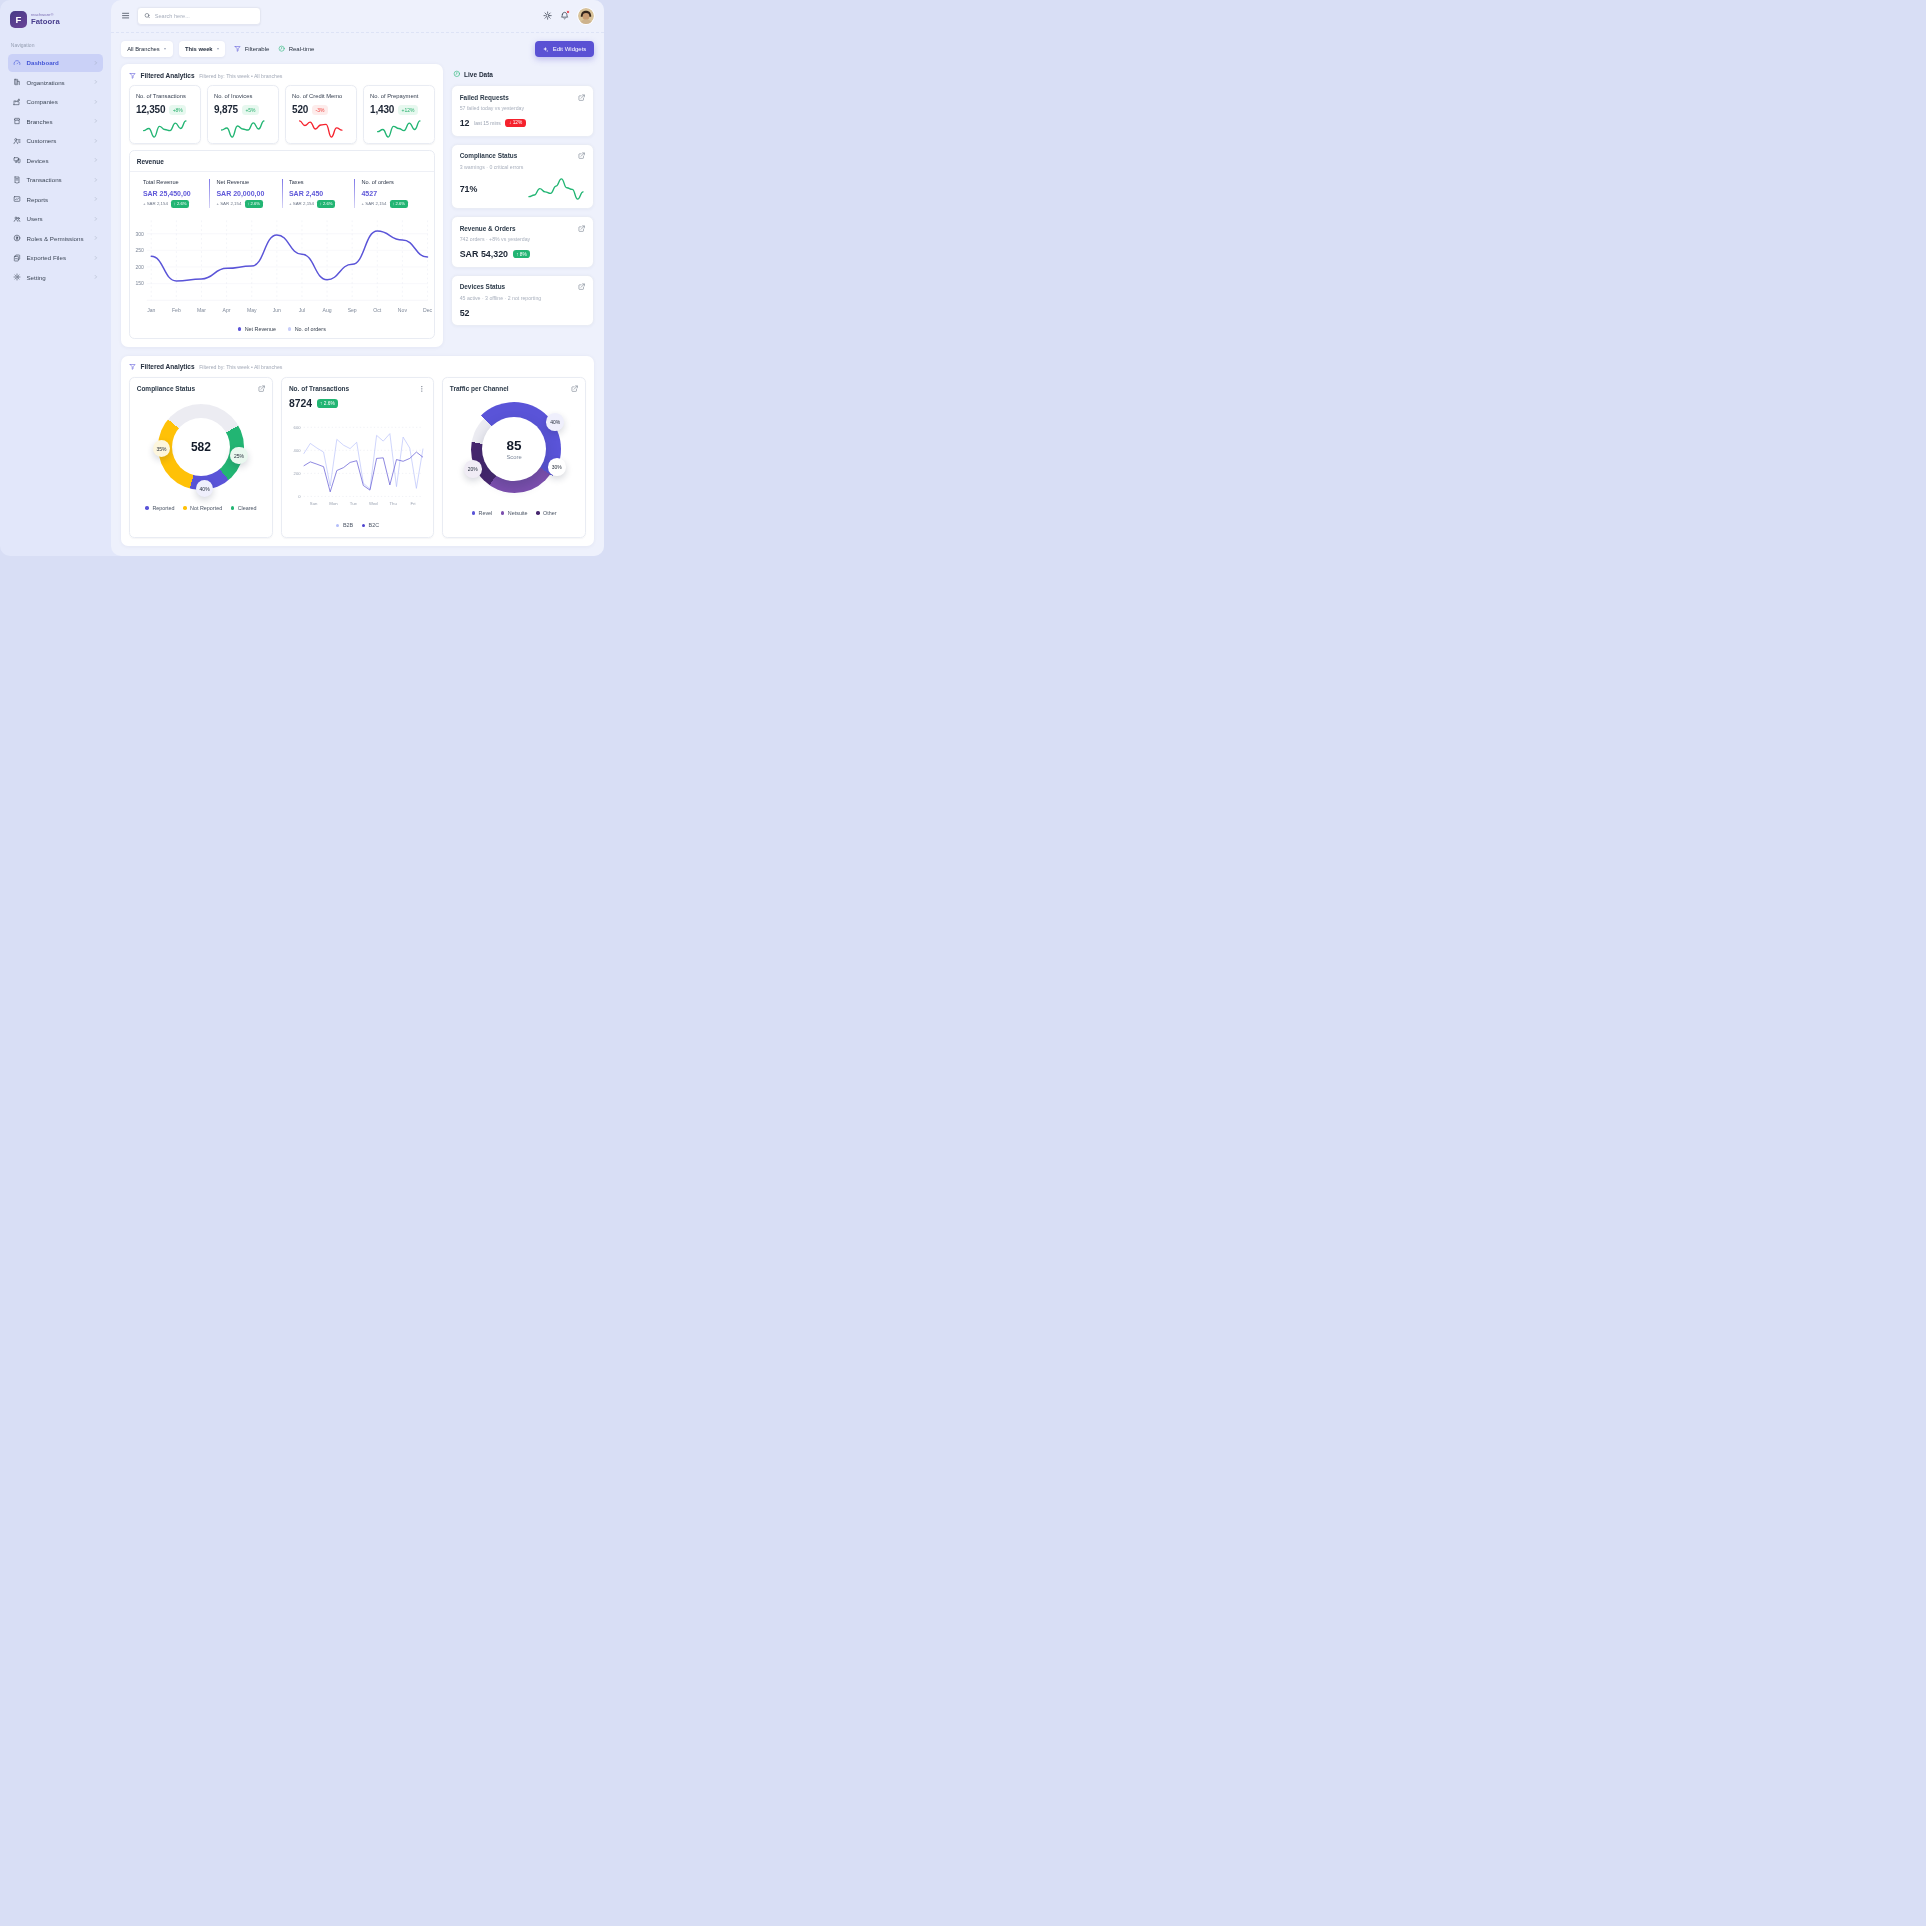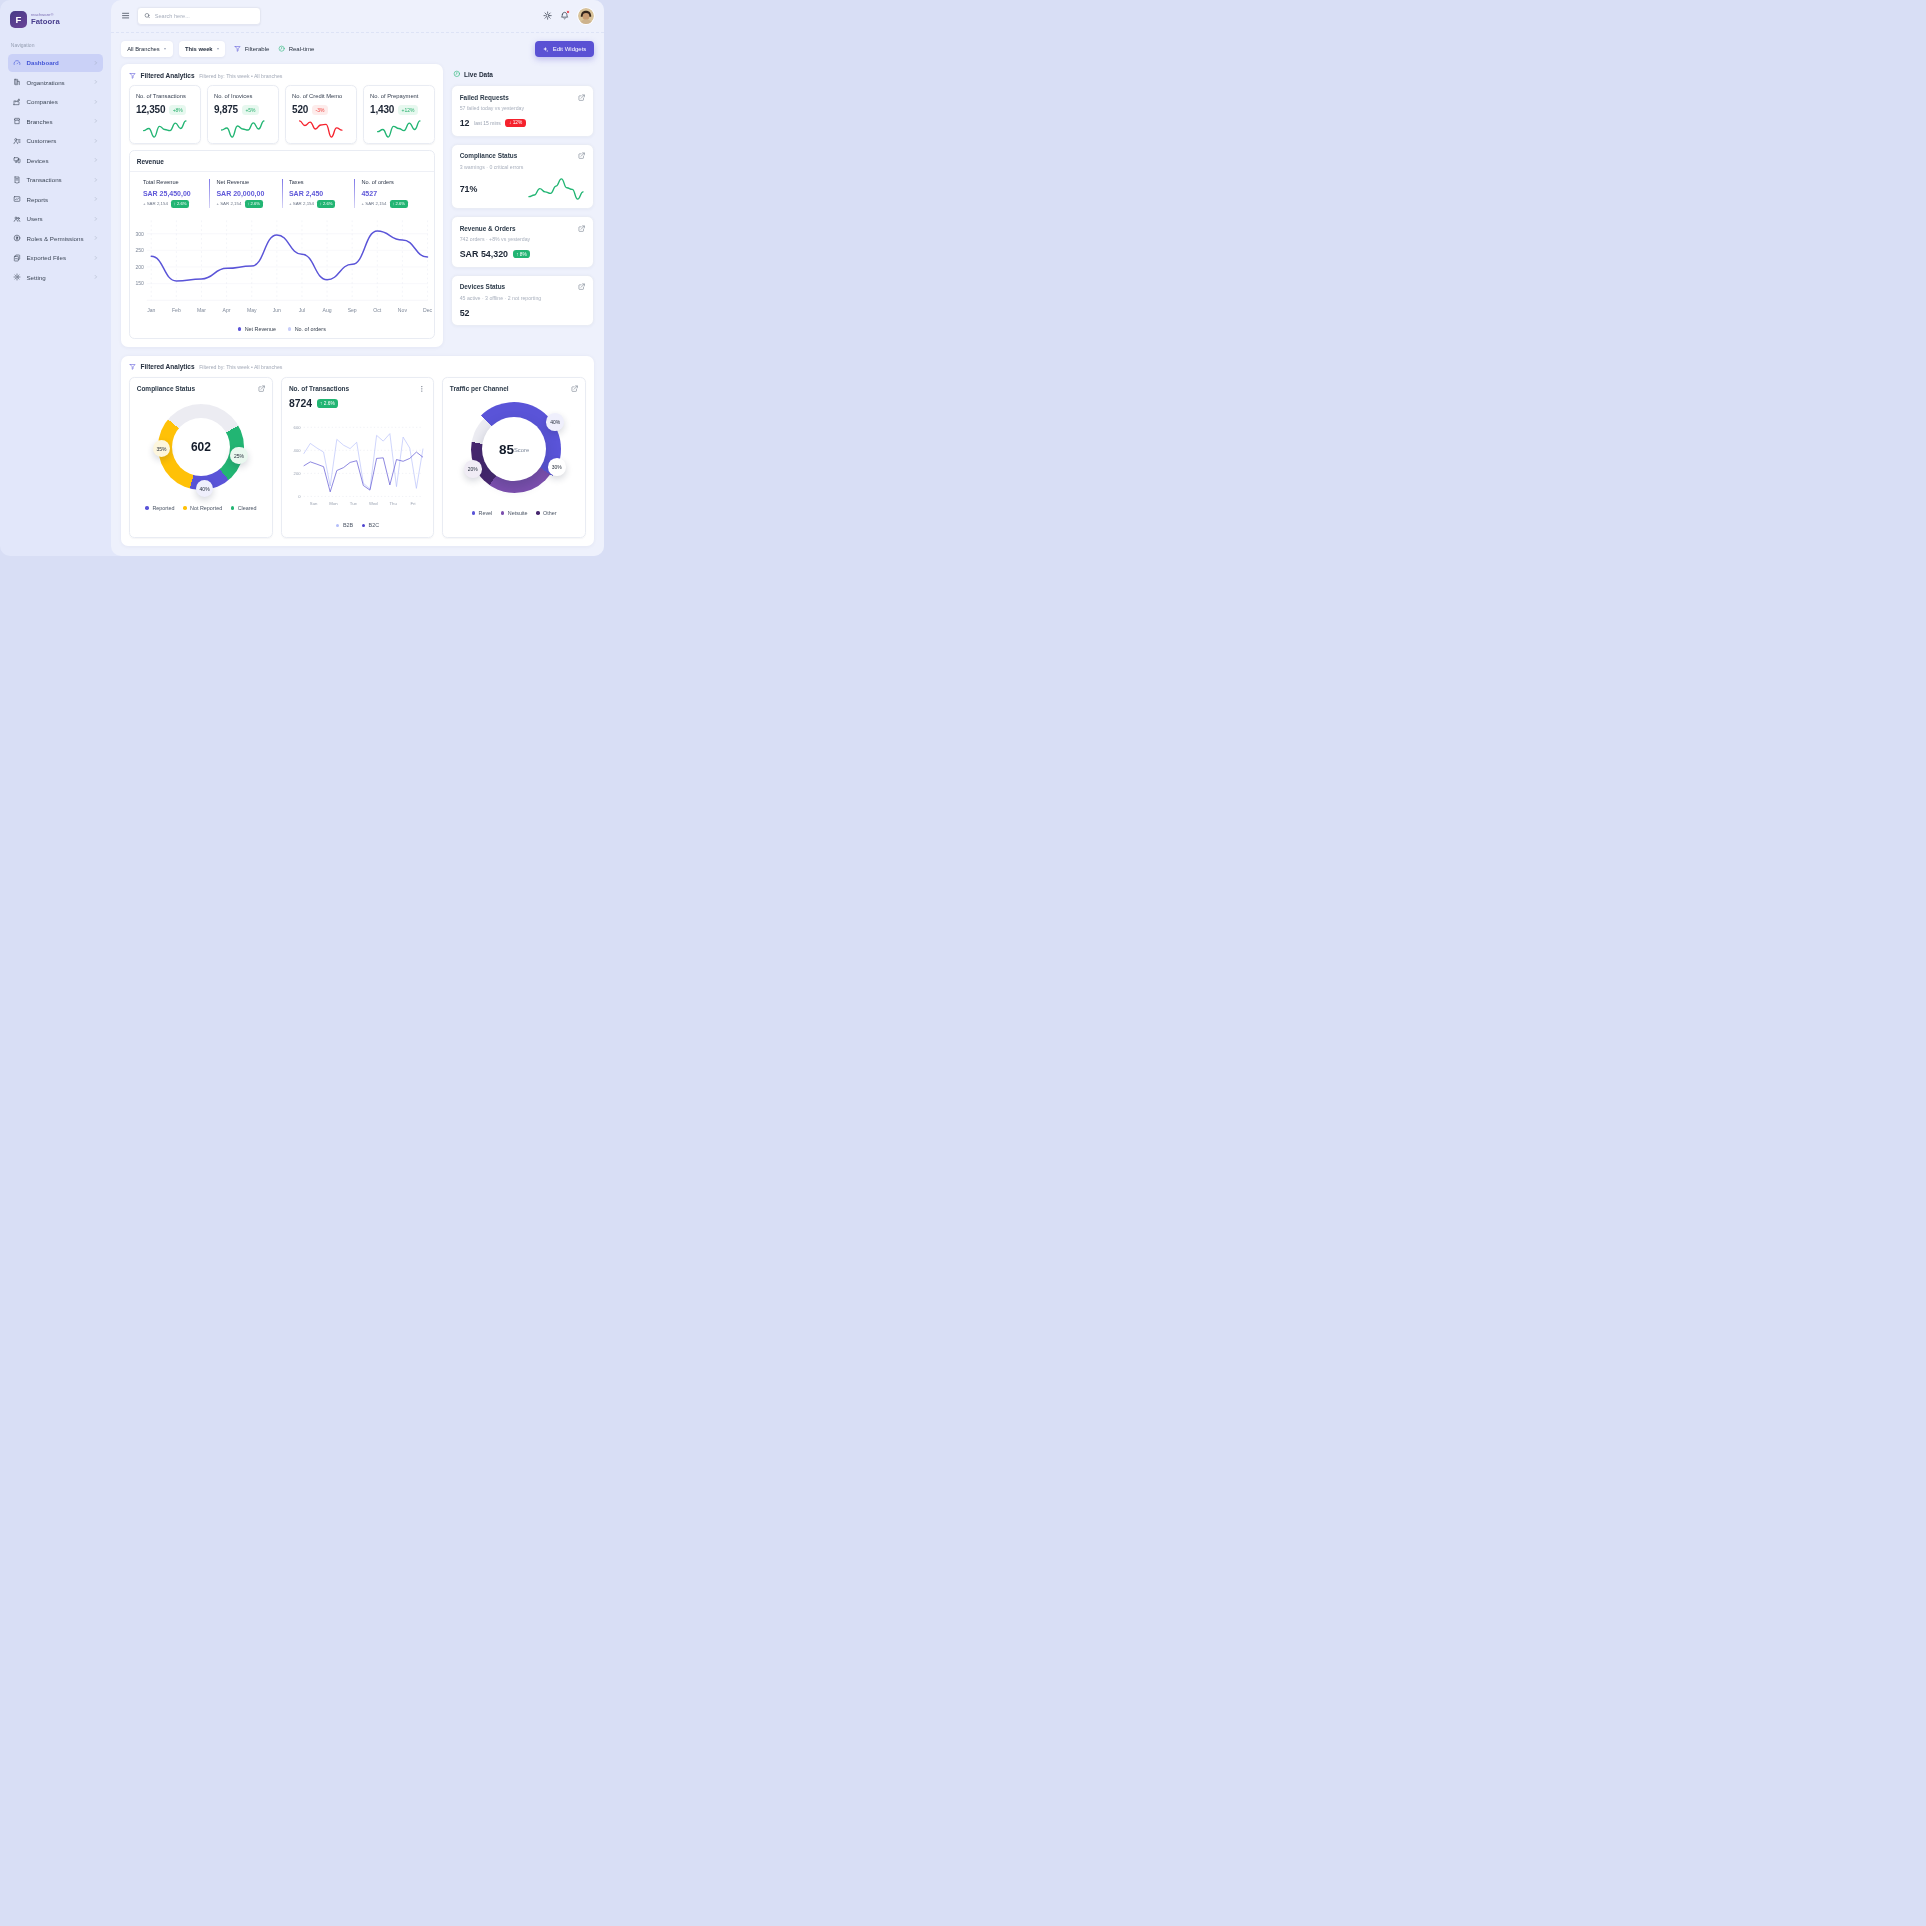--- a/index.html
+++ b/index.html
@@ -105,21 +105,21 @@
   .donut-hole { position:absolute; inset:14px; background:#fff; border-radius:50%; display:flex; flex-direction:column; align-items:center; justify-content:center; z-index:2; }
   .donut-num { font-size:12px; font-weight:bold; color:#131b2a; }
   .bubble { position:absolute; background:#fff; border-radius:50%; width:17.7px; height:17.7px; display:flex; align-items:center; justify-content:center; font-size:5px; color:#1d2534; box-shadow:0 3.1px 7px rgba(23,32,63,.18); z-index:3; }
   .b-legend { display:flex; justify-content:center; gap:8.5px; font-size:5.4px; color:#4b5565; padding:2.3px 0 1.5px; }
   .tx-value-row { display:flex; align-items:center; gap:4.6px; margin:5.4px 0 2.3px; }
   .tx-value { font-size:10.4px; font-weight:bold; color:#1c2534; }
   #tx-chart { width:100%; height:109px; display:block; }
   .t-wrap { position:relative; width:94px; height:94px; margin:10px auto 11.6px; }
   .t-outer { position:absolute; inset:0; border-radius:50%; }
   .t-inner { position:absolute; inset:3.5px; border-radius:50%; }
-  .t-hole { position:absolute; inset:14.6px; background:#fff; border-radius:50%; box-shadow:0 5.4px 11.6px rgba(40,50,90,.25); display:flex; flex-direction:row; align-items:center; justify-content:center; z-index:2; }
+  .t-hole { position:absolute; inset:14.6px; background:#fff; border-radius:50%; box-shadow:0 5.4px 11.6px rgba(40,50,90,.25); display:flex; flex-direction:column; align-items:center; justify-content:center; z-index:2; }
   .t-num { font-size:13.5px; font-weight:bold; color:#131b2a; }
   .t-label { font-size:5.8px; color:#7c8799; margin-top:1.5px; }
 </style>
 </head>
 <body>
 
 <div class="app">
 
   <aside class="sidebar">
     <div class="logo-row">
@@ -562,21 +562,21 @@
             <span class="btitle">Compliance Status</span>
             <svg class="i ext" viewBox="0 0 24 24">
                 <path d="M18 13.5V19a2 2 0 0 1-2 2H5a2 2 0 0 1-2-2V8a2 2 0 0 1 2-2h5.5"></path>
                 <path d="M14.5 3H21v6.5"></path>
                 <path d="M10 14L21 3"></path>
               </svg>
           </div>
           <div class="donut-wrap">
             <div id="compliance-donut" class="donut" style="background: conic-gradient(from 310deg, rgb(236, 236, 242) 0deg, rgb(236, 236, 242) 110deg, rgb(34, 181, 115) 110deg, rgb(34, 181, 115) 190deg, rgb(90, 84, 216) 190deg, rgb(90, 84, 216) 245deg, rgb(255, 193, 7) 245deg, rgb(255, 193, 7) 360deg);"></div>
             <div class="donut-hole">
-              <span class="donut-num">602</span>
+              <span class="donut-num">582</span>
             </div>
             <span class="bubble" style="left:-5.4px; top:42%; background:#fdf6dd;">35%</span>
             <span class="bubble" style="right:-3.9px; top:50%; background:#e9f8ef;">25%</span>
             <span class="bubble" style="left:44%; bottom:-7.7px; background:#efeffc;">40%</span>
           </div>
           <div class="b-legend">
             <span class="legend-item">
                 <span class="dot" style="background: rgb(90, 84, 216);"></span>
                 <span>Reported</span>
               </span>

